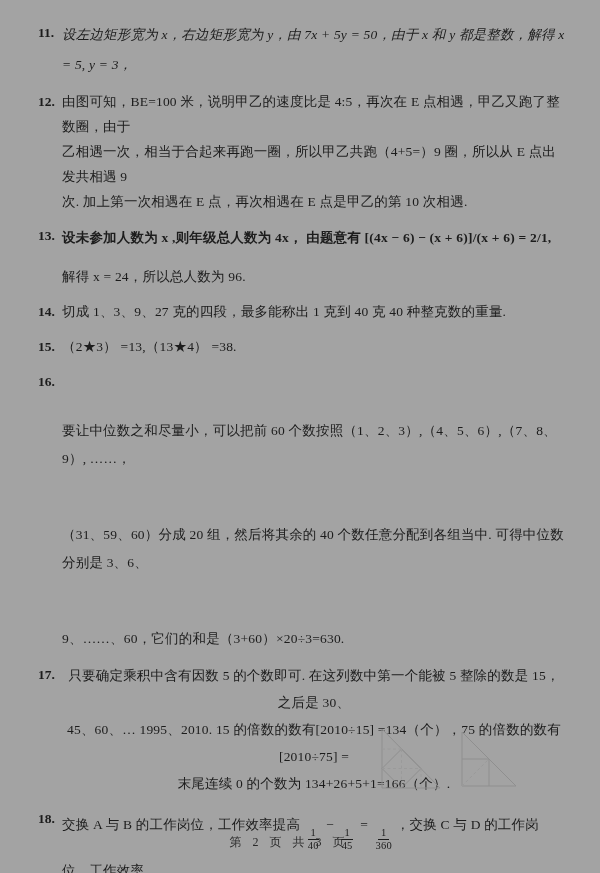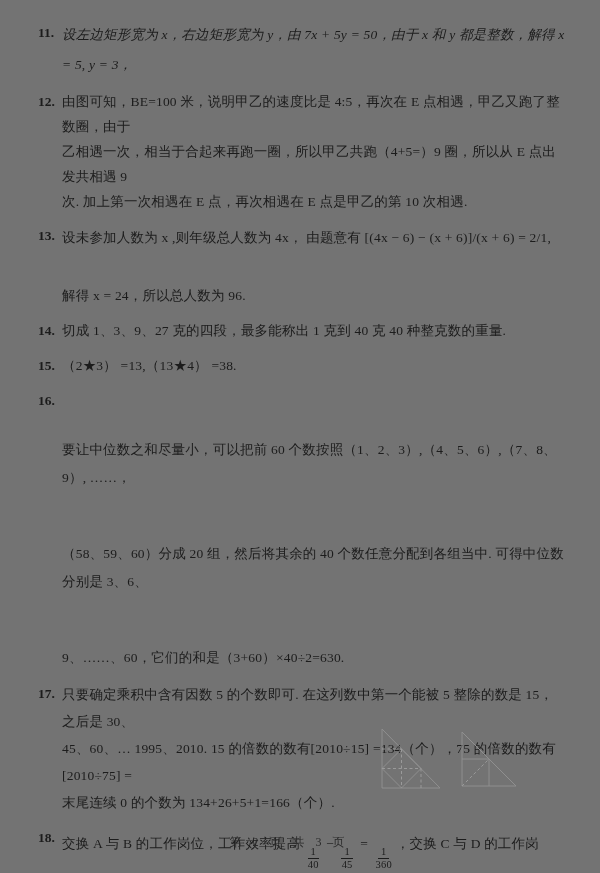--- a/index.html
+++ b/index.html
@@ -2,40 +2,40 @@
 <html><head>
 <meta charset="utf-8">
 <style>
   * { margin: 0; padding: 0; box-sizing: border-box; }
   html, body { background: #e9e9e9; }
   body { width: 600px; font-family: "Liberation Serif", "DejaVu Serif", serif; }
   .page {
     position: relative;
     width: 600px;
     height: 873px;
-    background: #737373;
+    background: #a3a3a3;
     color: #1c1c1c;
     padding: 20px 34px 0 38px;
     overflow: hidden;
     font-size: 13.5px;
   }
   .item { display: flex; margin-bottom: 9px; }
   .item .num {
     width: 24px;
     flex-shrink: 0;
     font-weight: bold;
     line-height: 26px;
   }
   .item .body { flex: 1; }
   .line { line-height: 26px; letter-spacing: 0.2px; }
   .item11 .line { line-height: 30px; font-style: italic; }
   .item12 .line { line-height: 25px; }
-  .item13 .formula-line { line-height: 30px; margin-bottom: 30px; }
+  .item13 .formula-line { line-height: 30px; margin-bottom: 11px; font-weight: bold; }
   .item16 .line { line-height: 28px; margin-top: 48px; }
-  .item17 .line { line-height: 27px; }
+  .item17 .line { line-height: 27px; text-align: center; }
   .item18 .rich-line { line-height: 38px; }
   .frac {
     display: inline-flex;
     flex-direction: column;
     align-items: center;
     vertical-align: -7px;
     font-size: 10.5px;
     line-height: 1.15;
     margin: 0 3px;
   }
@@ -99,22 +99,22 @@
     <span class="num">15.</span>
     <div class="body">
       <div class="line">（2★3） =13,（13★4） =38.</div>
     </div>
   </div>
 
   <div class="item item16">
     <span class="num">16.</span>
     <div class="body">
       <div class="line">要让中位数之和尽量小，可以把前 60 个数按照（1、2、3）,（4、5、6）,（7、8、9）, ……，</div>
-      <div class="line">（58、59、60）分成 20 组，然后将其余的 40 个数任意分配到各组当中. 可得中位数分别是 3、6、</div>
-      <div class="line">9、……、60，它们的和是（3+60）×40÷2=630.</div>
+      <div class="line">（31、59、60）分成 20 组，然后将其余的 40 个数任意分配到各组当中. 可得中位数分别是 3、6、</div>
+      <div class="line">9、……、60，它们的和是（3+60）×20÷3=630.</div>
     </div>
   </div>
 
   <div class="item item17">
     <span class="num">17.</span>
     <div class="body">
       <div class="line">只要确定乘积中含有因数 5 的个数即可. 在这列数中第一个能被 5 整除的数是 15，之后是 30、</div>
       <div class="line">45、60、… 1995、2010. 15 的倍数的数有[2010÷15] =134（个），75 的倍数的数有[2010÷75] =</div>
       <div class="line">末尾连续 0 的个数为 134+26+5+1=166（个）.</div>
     </div>

